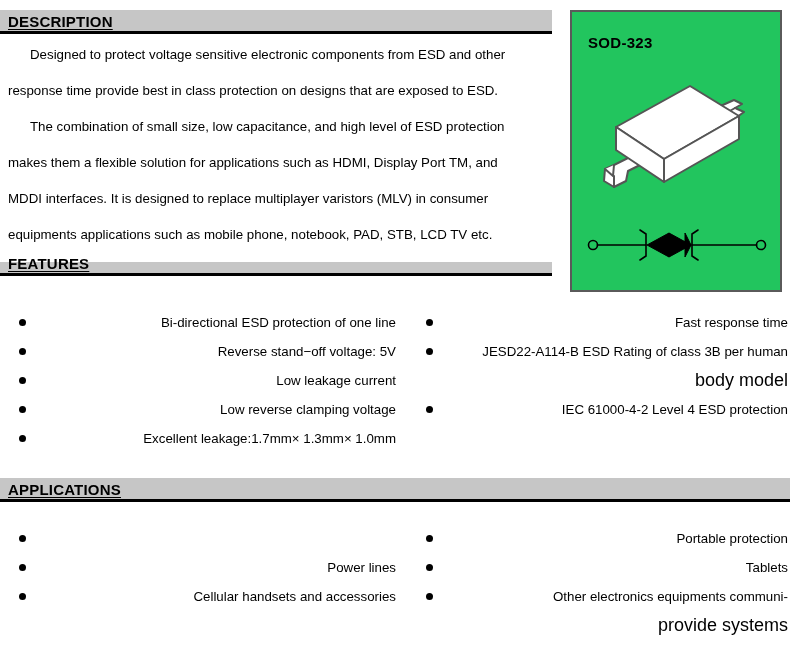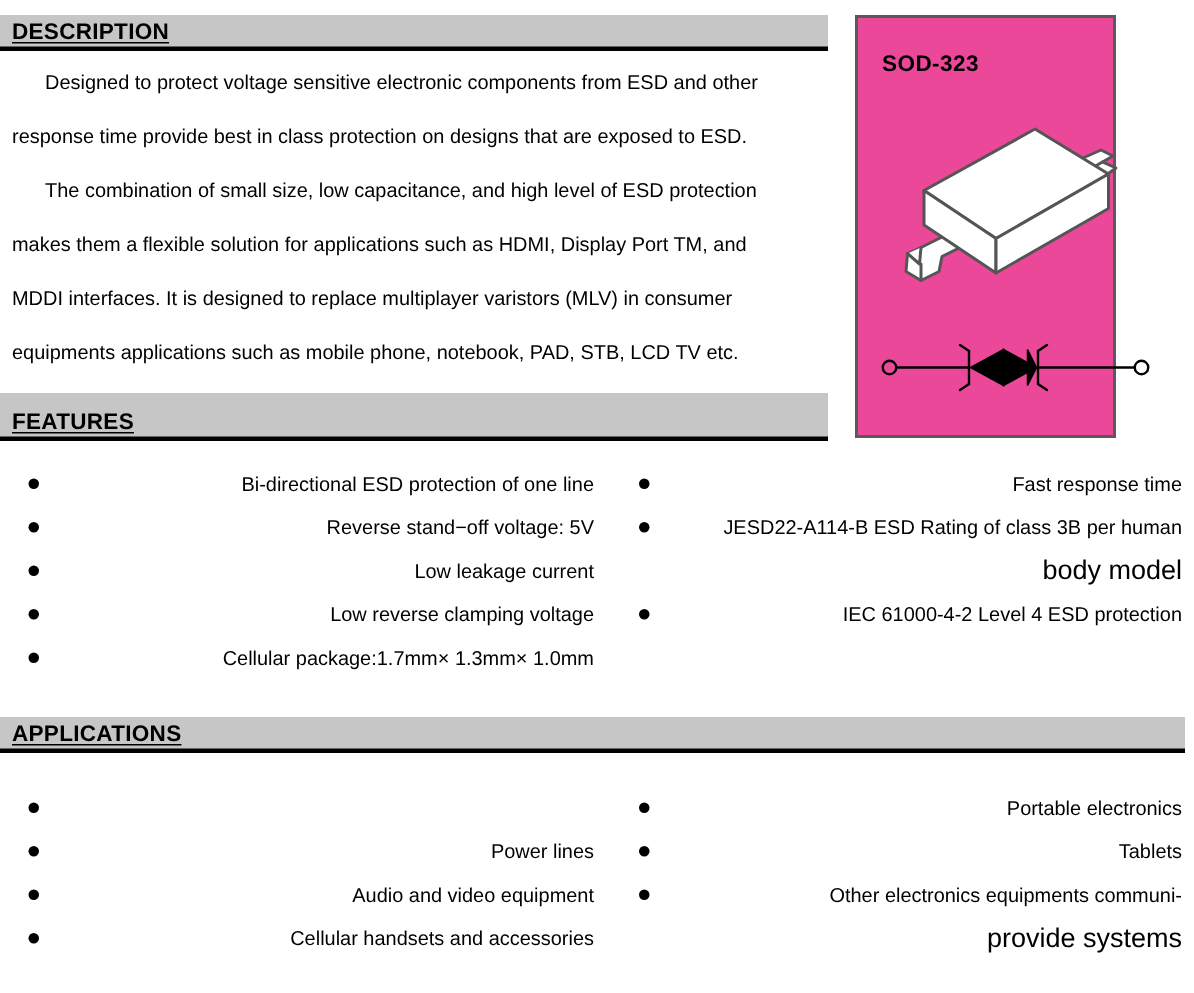--- a/index.html
+++ b/index.html
@@ -29,21 +29,21 @@
     bottom: 1px;
     font-size: 15px;
     font-weight: bold;
     letter-spacing: 0.2px;
     text-decoration: underline;
     text-underline-offset: 2px;
     white-space: nowrap;
   }
 
   #desc-bar  { left: 0;  top: 10px;  width: 552px; height: 24px; }
-  #feat-bar  { left: 0;  top: 262px; width: 552px; height: 32px; }
+  #feat-bar  { left: 0;  top: 262px; width: 552px; height: 14px; }
   #app-bar   { left: 0;  top: 478px; width: 790px; height: 24px; }
 
   
   #description-body {
     position: absolute;
     left: 8px;
     top: 40px;
     width: 546px;
   }
   #description-body p {
@@ -90,25 +90,25 @@
 
   
   #features-left  .bullet-item { margin-bottom: 0px; }
   #features-right .bullet-item { margin-bottom: 0px; }
 
   
   #package-box {
     position: absolute;
     left: 570px;
     top: 10px;
-    width: 174px;
+    width: 212px;
     height: 282px;
     border: 2px solid #5a5a5a;
     box-sizing: border-box;
-    background: #ec4899;
+    background: #22c55e;
   }
   #package-label {
     position: absolute;
     left: 16px;
     top: 22px;
     font-size: 15px;
     font-weight: bold;
     letter-spacing: 0.3px;
   }
   #package-3d {
@@ -197,21 +197,21 @@
   <div class="bullet-item">
     <span class="bullet-dot"></span>
     <span>Low leakage current</span>
   </div>
   <div class="bullet-item">
     <span class="bullet-dot"></span>
     <span>Low reverse clamping voltage</span>
   </div>
   <div class="bullet-item">
     <span class="bullet-dot"></span>
-    <span>Cellular package:1.7mm× 1.3mm× 1.0mm</span>
+    <span>Excellent leakage:1.7mm× 1.3mm× 1.0mm</span>
   </div>
 </div>
 
 <div class="bullet-list" id="features-right">
   <div class="bullet-item">
     <span class="bullet-dot"></span>
     <span>Fast response time</span>
   </div>
   <div class="bullet-item">
     <span class="bullet-dot"></span>
@@ -231,32 +231,28 @@
 <div class="bullet-list" id="apps-left">
   <div class="bullet-item">
     <span class="bullet-dot"></span>
   </div>
   <div class="bullet-item">
     <span class="bullet-dot"></span>
     <span> Power  lines</span>
   </div>
   <div class="bullet-item">
     <span class="bullet-dot"></span>
-    <span>Audio and video equipment</span>
-  </div>
-  <div class="bullet-item">
-    <span class="bullet-dot"></span>
     <span>Cellular handsets and accessories</span>
   </div>
 </div>
 
 <div class="bullet-list" id="apps-right">
   <div class="bullet-item">
     <span class="bullet-dot"></span>
-    <span>Portable electronics</span>
+    <span>Portable protection</span>
   </div>
   <div class="bullet-item">
     <span class="bullet-dot"></span>
     <span>Tablets</span>
   </div>
   <div class="bullet-item">
     <span class="bullet-dot"></span>
     <span>Other electronics equipments communi-</span>
     <span class="bullet-cont" style="padding-left:12px">provide systems</span>
   </div>

